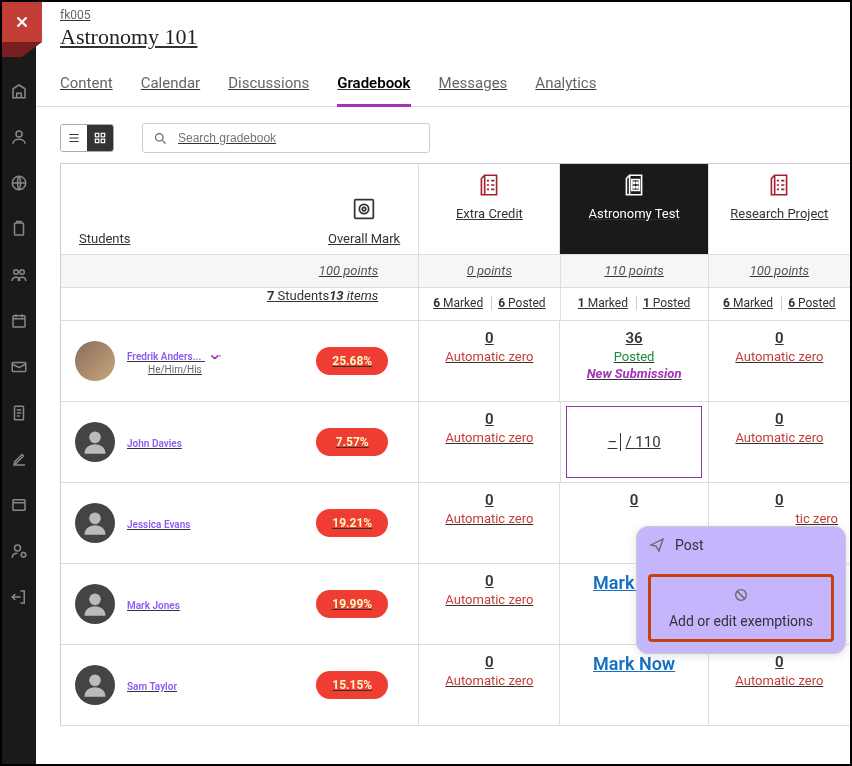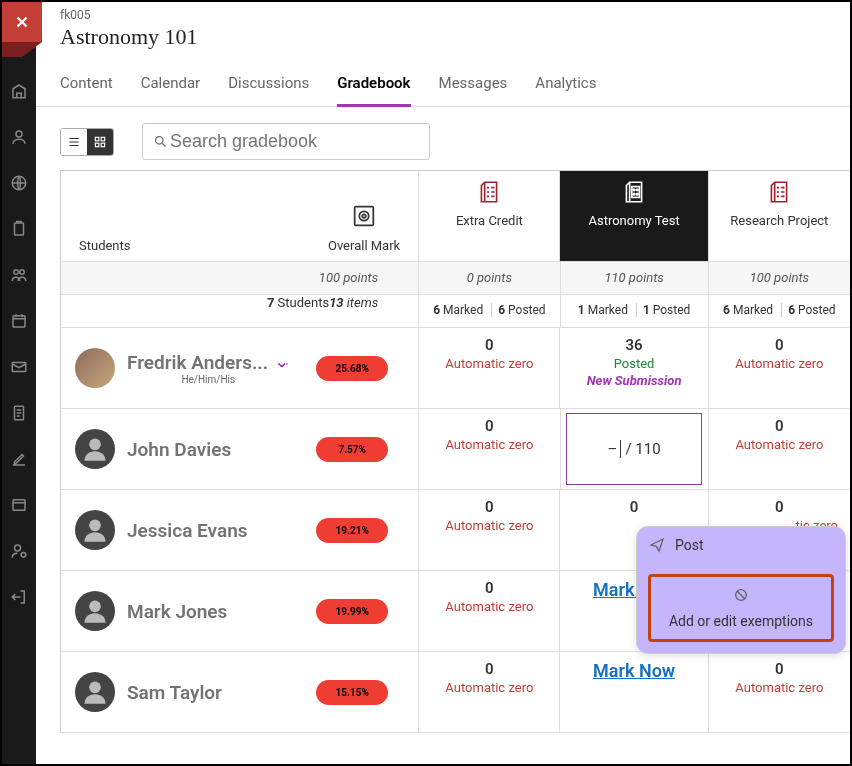--- a/index.html
+++ b/index.html
@@ -5,36 +5,36 @@
   * { box-sizing: border-box; }
   body { margin: 0; font-family: -apple-system, BlinkMacSystemFont, "Segoe UI", Roboto, sans-serif; font-size: 14px; color: #333; background: #fff; width: 852px; height: 766px; overflow: hidden; position: relative; border: 2px solid #000; }
 
   .sidebar { position: absolute; left: 0; top: 0; width: 34px; height: 100%; background: #1a1a1a; display: flex; flex-direction: column; align-items: center; padding-top: 80px; gap: 28px; }
   .sidebar-icon { width: 18px; height: 18px; color: #888; cursor: pointer; }
 
   .close-btn { position: absolute; left: 0; top: 0; width: 40px; height: 40px; background: #c23e37; display: flex; align-items: center; justify-content: center; cursor: pointer; z-index: 10; }
   .close-btn::after { content: ''; position: absolute; top: 40px; left: 0; border-left: 20px solid transparent; border-right: 20px solid #7a1f1f; border-top: 15px solid #7a1f1f; border-bottom: 0; width: 0; height: 0; transform: scaleX(-1); }
   .close-btn svg { width: 18px; height: 18px; color: #fff; }
 
-  .main { position: absolute; left: 34px; top: 0; right: 0; bottom: 0; background: #fff; }
+  .main { position: absolute; left: 34px; top: 0; right: 0; bottom: 0; background: #fff; text-decoration: underline; }
 
   .header { padding: 6px 24px 0 24px; }
   .course-code { font-size: 12px; color: #666; }
   .course-title { font-family: Georgia, "Times New Roman", serif; font-size: 22px; font-weight: 400; margin: 2px 0 14px 0; color: #222; }
 
   .tabs { display: flex; gap: 28px; padding: 0 24px; border-bottom: 1px solid #ddd; }
   .tab { padding: 10px 0 12px 0; color: #666; cursor: pointer; font-size: 15px; }
   .tab.active { color: #000; font-weight: 600; border-bottom: 3px solid #a234b5; margin-bottom: -1px; }
 
   .toolbar { padding: 16px 24px 10px 24px; display: flex; align-items: center; gap: 28px; }
   .view-toggle { display: flex; border: 1px solid #aaa; border-radius: 3px; overflow: hidden; }
   .view-btn { width: 26px; height: 26px; display: flex; align-items: center; justify-content: center; background: #fff; cursor: pointer; }
   .view-btn.active { background: #333; color: #fff; }
   .search-box { border: 1px solid #ccc; border-radius: 3px; display: flex; align-items: center; padding: 6px 10px; width: 288px; }
-  .search-box input { border: none; outline: none; flex: 1; font-size: 18px; margin-left: 0; }
+  .search-box input { border: none; outline: none; flex: 1; font-size: 12px; margin-left: 8px; }
   .search-box svg { width: 15px; height: 15px; color: #666; }
 
   .grid-wrap { margin: 0 0 0 24px; border-top: 1px solid #ccc; border-left: 1px solid #ccc; }
   .grid-row { display: flex; border-bottom: 1px solid #ddd; }
   .cell { border-right: 1px solid #ddd; display: flex; flex-direction: column; align-items: center; justify-content: flex-start; padding: 8px 6px; text-align: center; }
   .col-student { width: 360px; align-items: flex-start; } 
   .col-a { width: 142px; }
   .col-b { width: 149px; }
   .col-c { width: 142px; border-right: none; }
 
@@ -54,23 +54,23 @@
   .summary-row .col-student { flex-direction: row; justify-content: flex-end; padding: 0 40px 0 14px; }
   .marked-posted { display: flex; gap: 8px; font-size: 12px; }
   .marked-posted span { border-left: 1px solid #ccc; padding-left: 6px; }
   .marked-posted span:first-child { border-left: none; padding-left: 0; }
 
   .data-row .cell { height: 80px; }
   .data-row .col-student { flex-direction: row; align-items: center; justify-content: space-between; padding: 0 30px 0 14px; }
   .student-info { display: flex; align-items: center; gap: 12px; }
   .avatar { width: 40px; height: 40px; border-radius: 50%; background: #444; display: flex; align-items: center; justify-content: center; overflow: hidden; }
   .avatar svg { width: 28px; height: 28px; color: #bbb; }
-  .student-name { font-weight: 600; font-size: 19px; color: #737373; }
+  .student-name { font-weight: 600; font-size: 10px; color: #8b5cf6; }
   .pronouns { font-size: 10px; color: #666; }
-  .pill { background: #f03d33; color: #000000; border-radius: 18px; padding: 7px 14px; font-weight: 700; font-size: 10px; min-width: 72px; text-align: center; }
+  .pill { background: #f03d33; color: #fef9c3; border-radius: 18px; padding: 7px 14px; font-weight: 700; font-size: 12px; min-width: 72px; text-align: center; }
 
   .cell-val { font-weight: 600; font-size: 15px; }
   .auto-zero { color: #c23e37; font-size: 13px; margin-top: 2px; }
   .posted { color: #1a8a3a; font-size: 13px; margin-top: 2px; }
   .new-sub { color: #a234b5; font-style: italic; font-weight: 700; font-size: 13px; margin-top: 2px; }
   .mark-now { color: #1570c4; font-weight: 600; text-decoration: underline; font-size: 18px; }
 
   .grade-input-cell { border: 1px solid #8a3aa3; width: 136px; height: 72px; display: flex; align-items: center; justify-content: center; }
   .grade-input { display: flex; align-items: center; gap: 4px; font-size: 15px; }
   .grade-input .dash { border-right: 1px solid #333; height: 18px; padding-right: 3px; }

